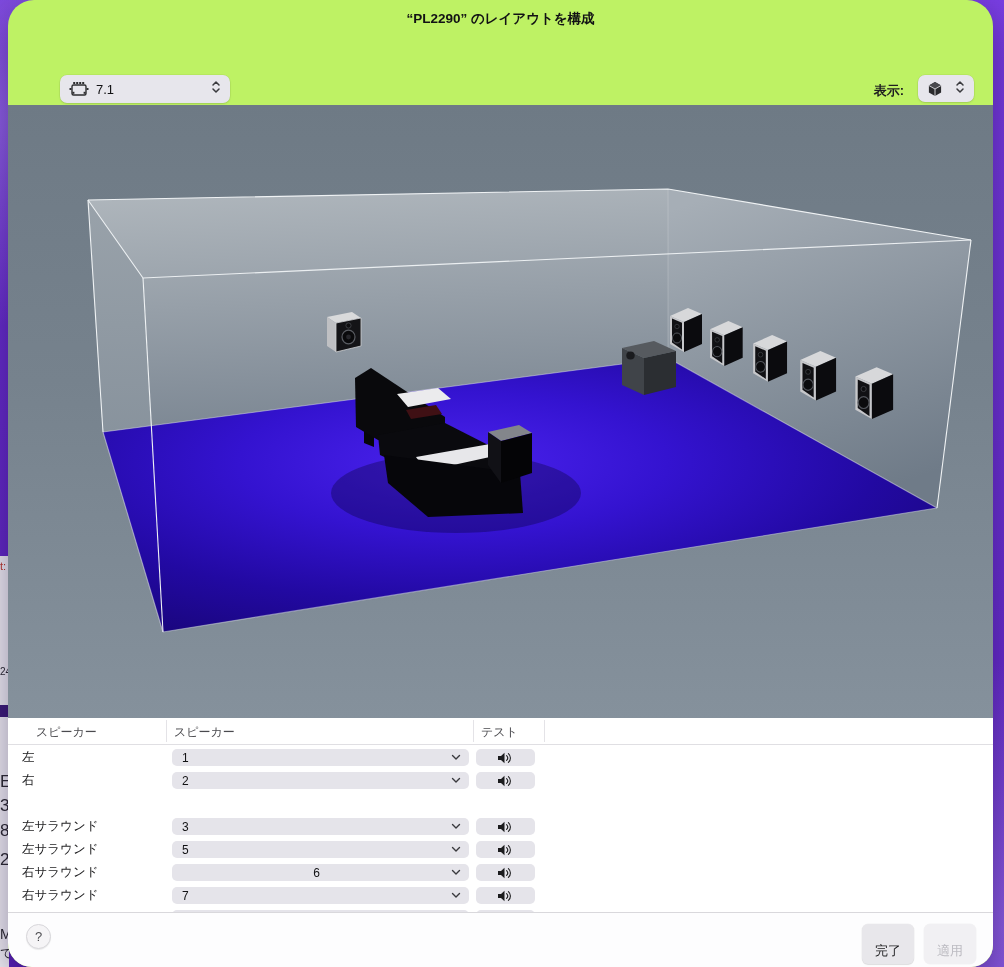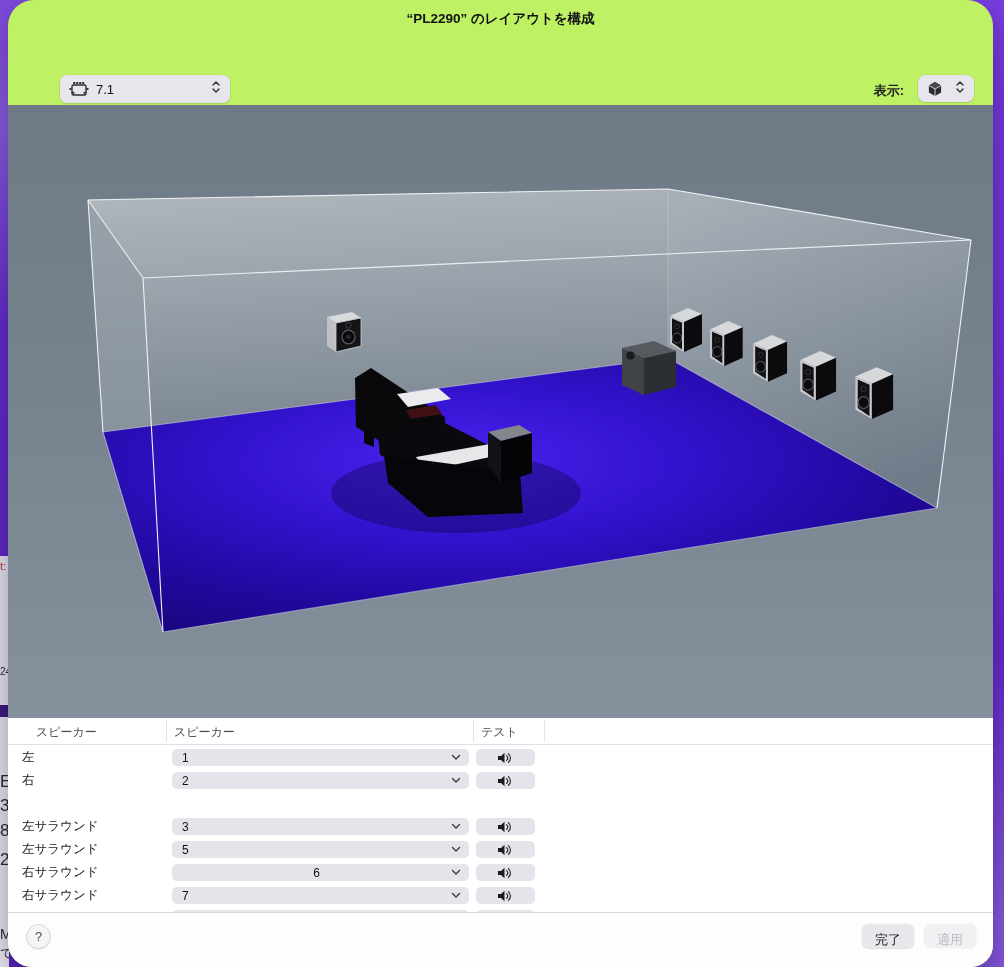--- a/index.html
+++ b/index.html
@@ -60,22 +60,22 @@
   .rowpopup .popup-value { font-size:12px; margin-left:0; }
   .testbtn { position:absolute; left:468px; top:3px; width:59px; height:17px; background:#e5e4ea;
     border-radius:5px; display:flex; align-items:center; justify-content:center; }
 
   
   .footer { position:absolute; left:0; top:912px; width:985px; height:55px; background:#fdfdfe;
     border-top:1px solid #d9d8dc; }
   .helpbtn { position:absolute; left:18px; top:11px; width:25px; height:25px; border-radius:50%;
     background:#f5f4f6; border:1px solid #d7d6da; box-shadow:0 1px 1px rgba(0,0,0,.08);
     font-size:13px; color:#4e4e52; text-align:center; line-height:23px; }
-  .btn { position:absolute; top:11px; height:24px; border-radius:6px; background:#e8e7eb;
-    font-size:13px; color:#1d1d1f; text-align:center; line-height:24px; padding:4px 13px;
+  .btn { position:absolute; top:11px; height:40px; border-radius:6px; background:#e8e7eb;
+    font-size:13px; color:#1d1d1f; text-align:center; line-height:24px; padding:15px 13px;
     box-shadow:0 0 0 .5px rgba(0,0,0,.05), 0 1px 1px rgba(0,0,0,.1); }
   .btn-done { right:79px; }
   .btn-apply { right:17px; background:#f1f0f3; color:#bcbbc1; box-shadow:0 0 0 .5px rgba(0,0,0,.04); }
 </style>
 </head>
 <body>
 
 <div class="edge-behind"></div>
 <span class="edge-frag" style="top:560px;font-size:11px;color:#c0392b;">t:</span>
 <span class="edge-frag" style="top:666px;font-size:10px;">24</span>

